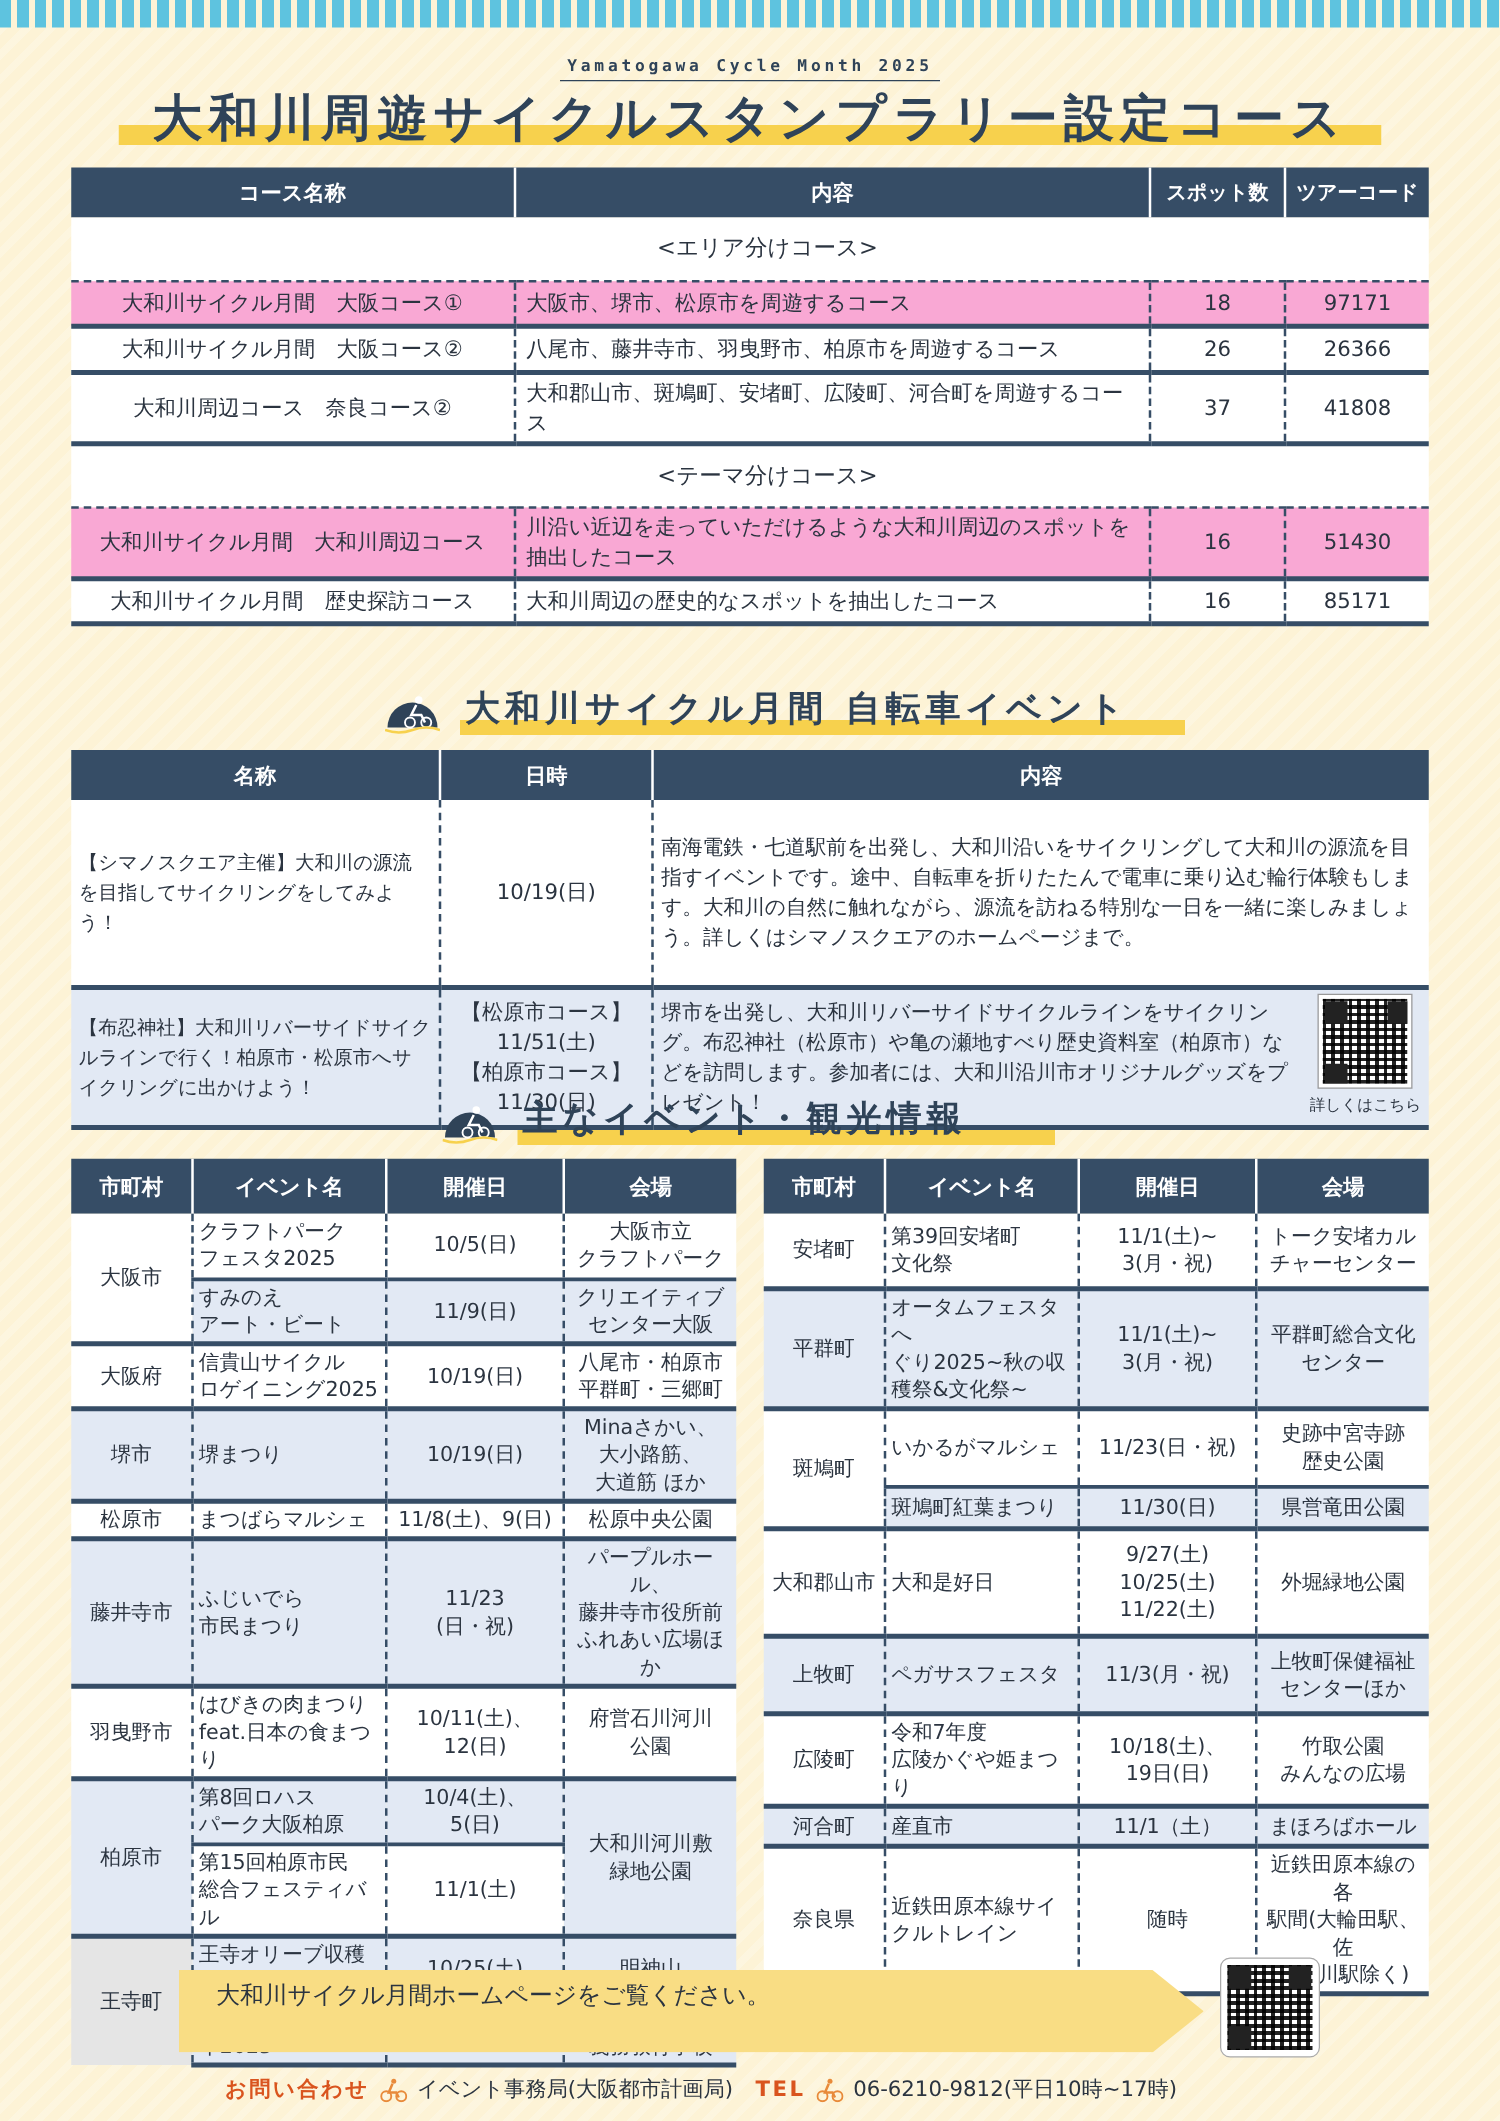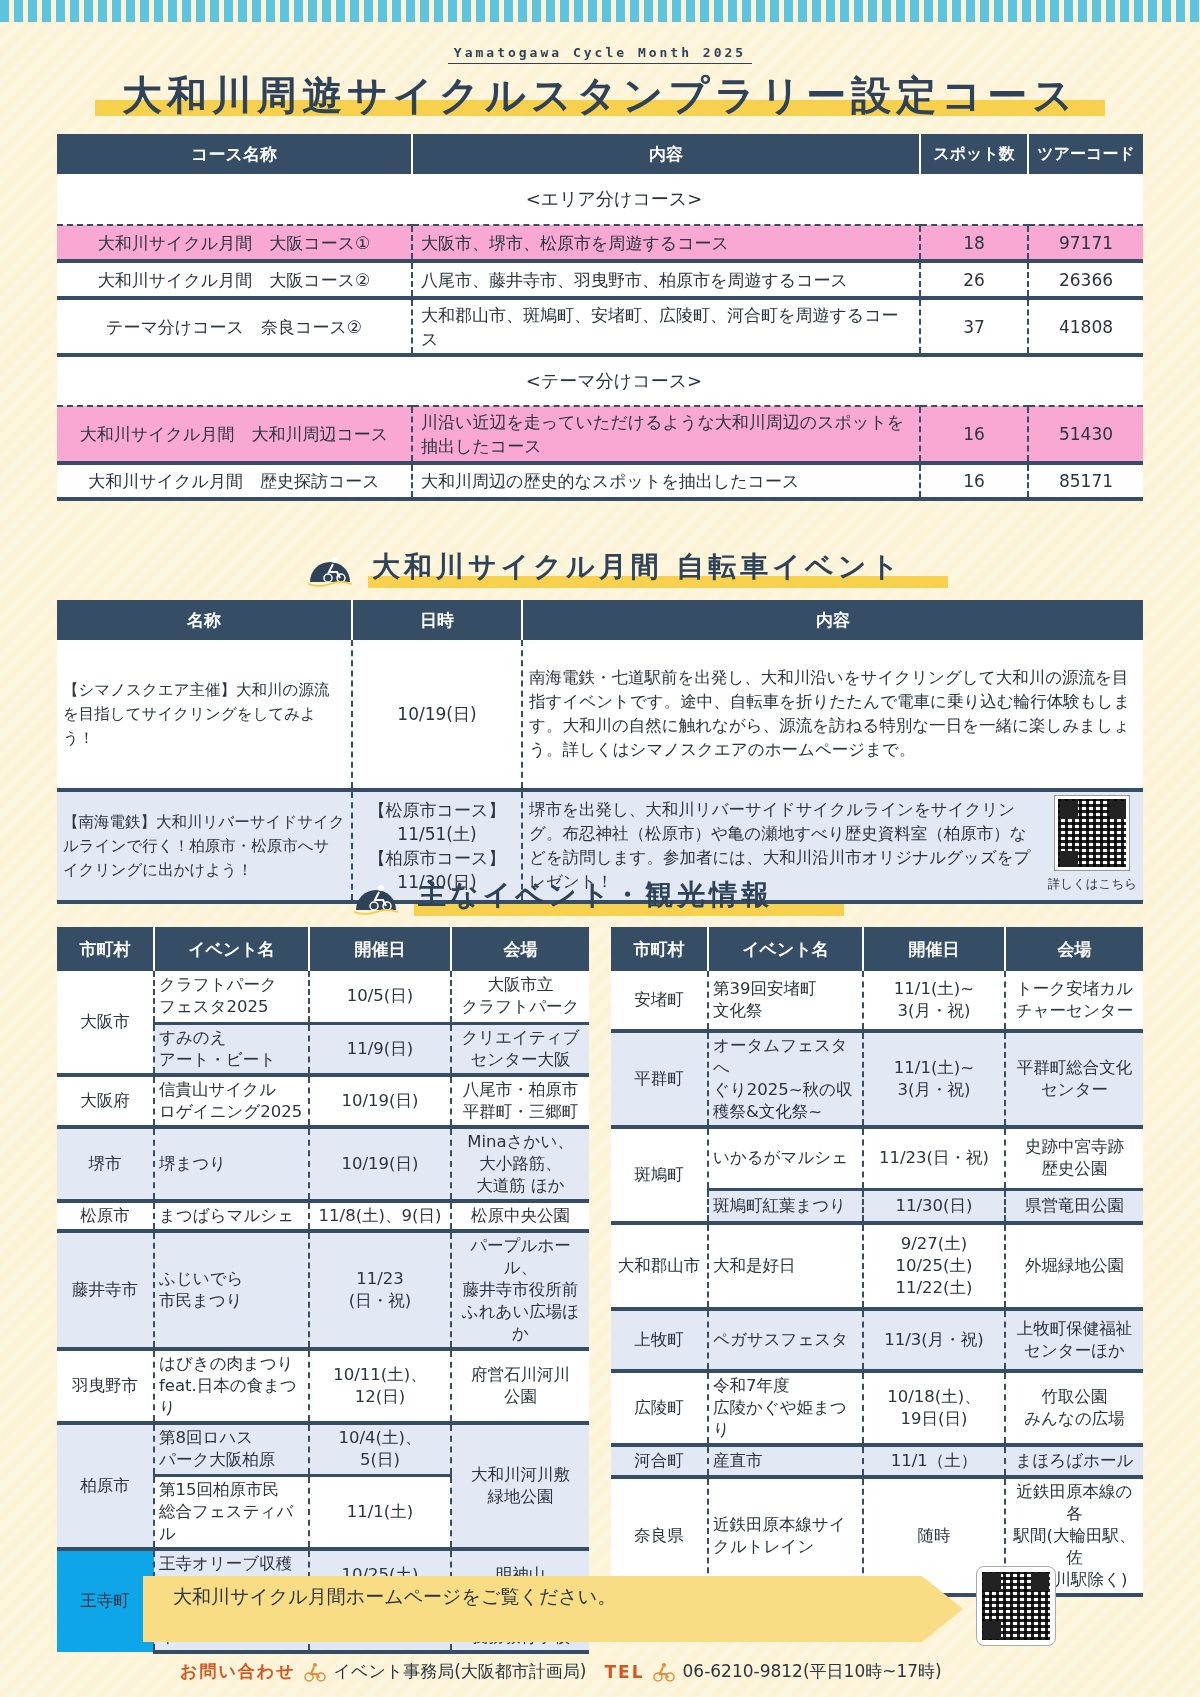--- a/index.html
+++ b/index.html
@@ -152,21 +152,21 @@
       <td class="num">18</td>
       <td class="num">97171</td>
     </tr>
     <tr class="row sep" style="height:37px">
       <td>大和川サイクル月間　大阪コース②</td>
       <td>八尾市、藤井寺市、羽曳野市、柏原市を周遊するコース</td>
       <td class="num">26</td>
       <td class="num">26366</td>
     </tr>
     <tr class="row sep last" style="height:57px">
-      <td>テーマ分けコース　奈良コース②</td>
+      <td>大和川周辺コース　奈良コース②</td>
       <td>大和郡山市、斑鳩町、安堵町、広陵町、河合町を周遊するコース</td>
       <td class="num">37</td>
       <td class="num">41808</td>
     </tr>
     <tr class="grp">
         <td colspan="4">&lt;テーマ分けコース&gt;</td>
       </tr>
     <tr class="row shade first" style="height:57px">
       <td style="padding:12px 2px">大和川サイクル月間　大和川周辺コース</td>
       <td>川沿い近辺を走っていただけるような大和川周辺のスポットを抽出したコース</td>
@@ -208,21 +208,21 @@
       <th>内容</th>
     </tr>
   </thead>
   <tbody>
     <tr class="r1">
       <td>【シマノスクエア主催】大和川の源流を目指してサイクリングをしてみよう！</td>
       <td class="date">10/19(日)</td>
       <td class="desc">南海電鉄・七道駅前を出発し、大和川沿いをサイクリングして大和川の源流を目指すイベントです。途中、自転車を折りたたんで電車に乗り込む輪行体験もします。大和川の自然に触れながら、源流を訪ねる特別な一日を一緒に楽しみましょう。詳しくはシマノスクエアのホームページまで。</td>
     </tr>
     <tr class="r2">
-      <td>【南海電鉄】大和川リバーサイドサイクルラインで行く！柏原市・松原市へサイクリングに出かけよう！</td>
+      <td>【布忍神社】大和川リバーサイドサイクルラインで行く！柏原市・松原市へサイクリングに出かけよう！</td>
       <td class="date">
         <div>【松原市コース】</div>
         <div>11/51(土)</div>
         <div>【柏原市コース】</div>
         <div>11/30(日)</div>
       </td>
       <td class="desc">
         <div style="display:flex; gap:10px; align-items:center;">
           <div style="flex:1">堺市を出発し、大和川リバーサイドサイクルラインをサイクリング。布忍神社（松原市）や亀の瀬地すべり歴史資料室（柏原市）などを訪問します。参加者には、大和川沿川市オリジナルグッズをプレゼント！</div>
           <div class="qr-box">
@@ -309,21 +309,21 @@
         <td class="town" rowspan="2" style="background: rgb(226, 233, 244);">柏原市</td>
         <td class="sub">第8回ロハス<br>パーク大阪柏原</td>
         <td class="c sub">10/4(土)、<br>5(日)</td>
         <td class="c sub" rowspan="2" style="background: rgb(226, 233, 244);">大和川河川敷<br>緑地公園</td>
       </tr>
       <tr class="w sub" style="height: 52px;">
         <td class="sub">第15回柏原市民<br>総合フェスティバル</td>
         <td class="c sub">11/1(土)</td>
       </tr>
       <tr class="b top" style="height: 32px;">
-        <td class="town" rowspan="2" style="background: #0ea5e9;">王寺町</td>
+        <td class="town" rowspan="2" style="background: #e5e5e5;">王寺町</td>
         <td class="sub">王寺オリーブ収穫祭</td>
         <td class="c sub">10/25(土)</td>
         <td class="c sub" rowspan="1">明神山</td>
       </tr>
       <tr class="b sub end" style="height: 50px;">
         <td class="sub">王寺ミルキーウェ<br>イ2025</td>
         <td class="c sub">11/15(土)</td>
         <td class="c sub" rowspan="1">王寺北<br>義務教育学校</td>
       </tr>
     </tbody>

